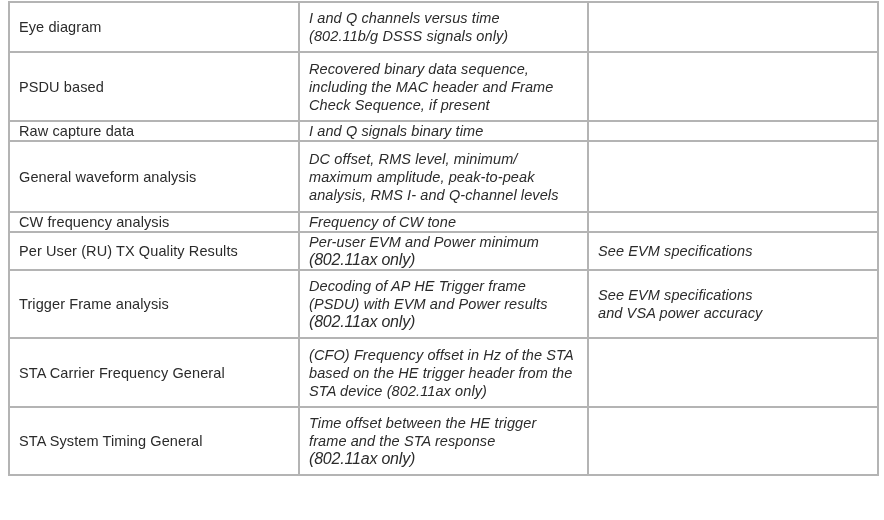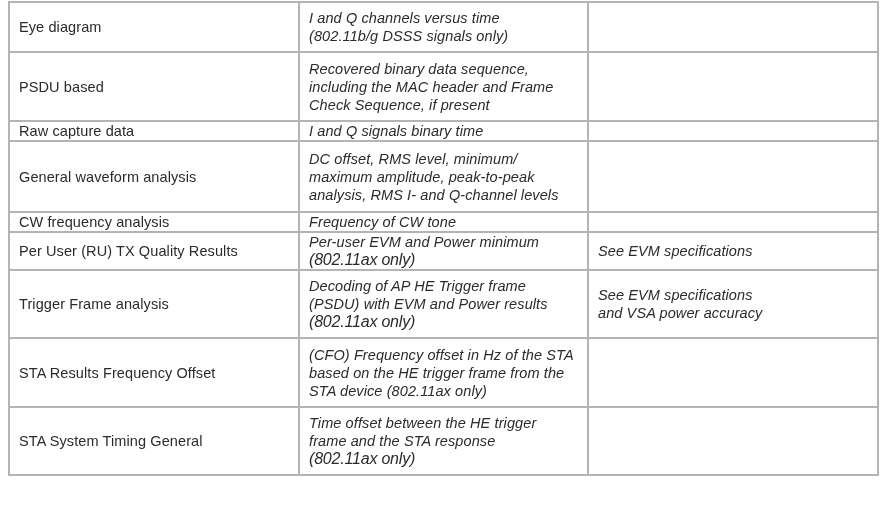--- a/index.html
+++ b/index.html
@@ -89,24 +89,24 @@
         <span class="line">Decoding of AP HE Trigger frame</span>
         <span class="line">(PSDU) with EVM and Power results</span>
         <span class="line note">(802.11ax only)</span>
       </td>
       <td>
         <span class="line">See EVM specifications</span>
         <span class="line">and VSA power accuracy</span>
       </td>
     </tr>
     <tr style="height:69px">
-      <td>STA Results Frequency Offset</td>
+      <td>STA Carrier Frequency General</td>
       <td>
         <span class="line">(CFO) Frequency offset in Hz of the STA</span>
-        <span class="line">based on the HE trigger frame from the</span>
+        <span class="line">based on the HE trigger header from the</span>
         <span class="line">STA device (802.11ax only)</span>
       </td>
       <td></td>
     </tr>
     <tr style="height:68px">
       <td>STA System Timing General</td>
       <td>
         <span class="line">Time offset between the HE trigger</span>
         <span class="line">frame and the STA response</span>
         <span class="line note">(802.11ax only)</span>

